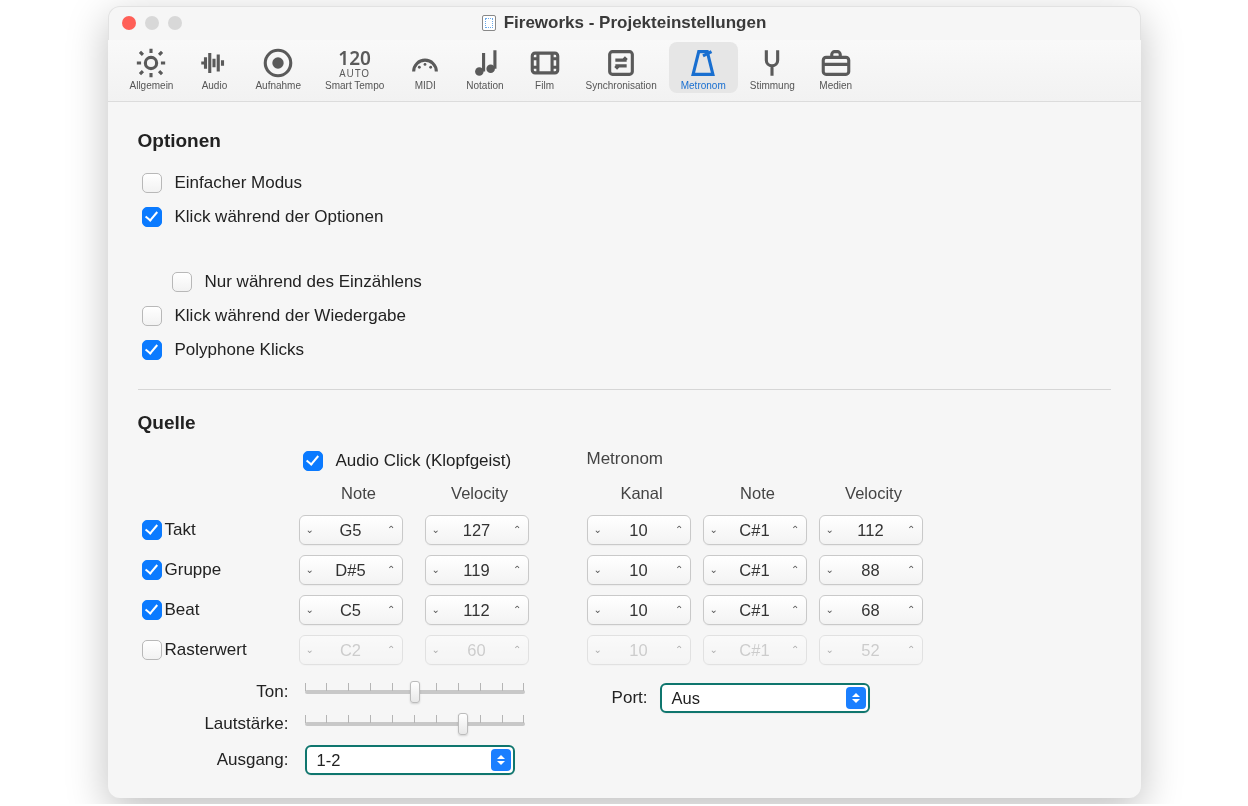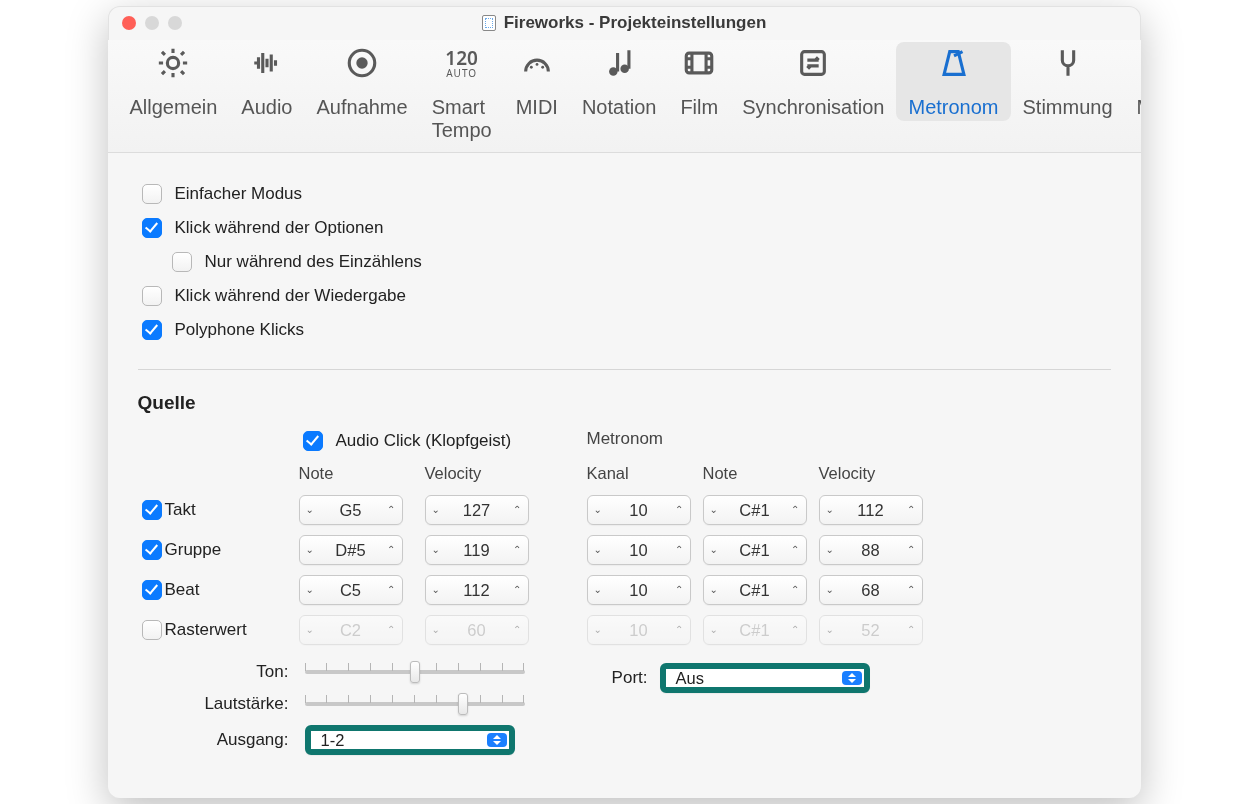--- a/index.html
+++ b/index.html
@@ -80,23 +80,22 @@
     background: #e6e6e6;
     color:#0a60c2;
   }
   .tool .ticon {
     height: 34px;
     display: flex;
     align-items: center;
     justify-content: center;
   }
   .tool .tlabel {
-    font-size: 20px;
+    font-size: 10px;
     color:#555;
-    margin-top:16px;
   }
   .tool.active .tlabel { color:#196fd0; }
   .tool.active svg { stroke:#196fd0; fill:none; }
   .tool svg { stroke:#5a5a5a; fill:none; stroke-width:2.2; }
 
   .content {
     flex: 1;
     background: #f6f6f6;
     padding: 24px 30px;
     overflow: auto;
@@ -108,21 +107,21 @@
   }
   .hr { border-top:1px solid #d6d6d6; margin:22px 0; }
 
   .chk-row {
     display: flex;
     align-items: center;
     gap: 10px;
     padding: 4px 0;
     font-size: 17px;
   }
-  .chk-row.indent { padding-left: 30px; }
+  .chk-row.indent { padding-left: 30px; margin-top: 31px; }
   input[type=checkbox] {
     appearance: none;
     width: 20px; height: 20px;
     border: 1px solid #b8b8b8;
     border-radius: 5px;
     background: linear-gradient(#fff,#f2f2f2);
     position: relative;
     cursor: pointer;
   }
   input[type=checkbox]:checked {
@@ -142,21 +141,21 @@
 
   .grid {
     display: grid;
     grid-template-columns: 155px 120px 110px 40px 110px 110px 110px;
     gap: 10px 6px;
     align-items: center;
   }
   .grid .hdr {
     font-size: 16.5px;
     color: #444;
-    text-align: left;
+    text-align: center;
     padding-bottom: 2px;
   }
   .rowlabel { display:flex; align-items:center; }
   .rowlabel span { font-size:17px; }
 
   .stepper {
     width: 104px;
     height: 30px;
     border: 1px solid #c9c9c9;
     border-radius: 6px;
@@ -220,21 +219,21 @@
     border-radius: 3px;
     top:0;
     transform: translateX(-50%);
     box-shadow: 0 1px 2px rgba(0,0,0,0.15);
   }
 
   .macselect {
     position: relative;
     height: 30px;
     min-width: 200px;
-    border: 6px solid #0f766e;
+    border: 2px solid #0f766e;
     border-radius: 6px;
     background: #fff;
     display: flex;
     align-items: center;
     padding: 0 30px 0 10px;
     font-size: 16.5px;
     box-shadow: 0 1px 1px rgba(0,0,0,0.05);
   }
   .macselect .seg {
     position:absolute; right:2px; top:2px; bottom:2px;
@@ -380,20 +379,21 @@
             <rect x="3" y="8" width="18" height="12" rx="2"></rect>
             <path d="M9 8V6a2 2 0 0 1 2-2h2a2 2 0 0 1 2 2v2M3 13h18"></path>
           </svg>
       </div>
       <div class="tlabel">Medien</div>
     </div>
   </div>
 
   <div class="content">
 
+    <div class="section-head">Optionen</div>
 
     <div class="chk-row">
       <input type="checkbox" style="">
       <span>Einfacher Modus</span>
     </div>
     <div class="chk-row">
       <input type="checkbox" checked="" style="">
       <span>Klick während der Optionen</span>
     </div>
     <div class="chk-row indent">

